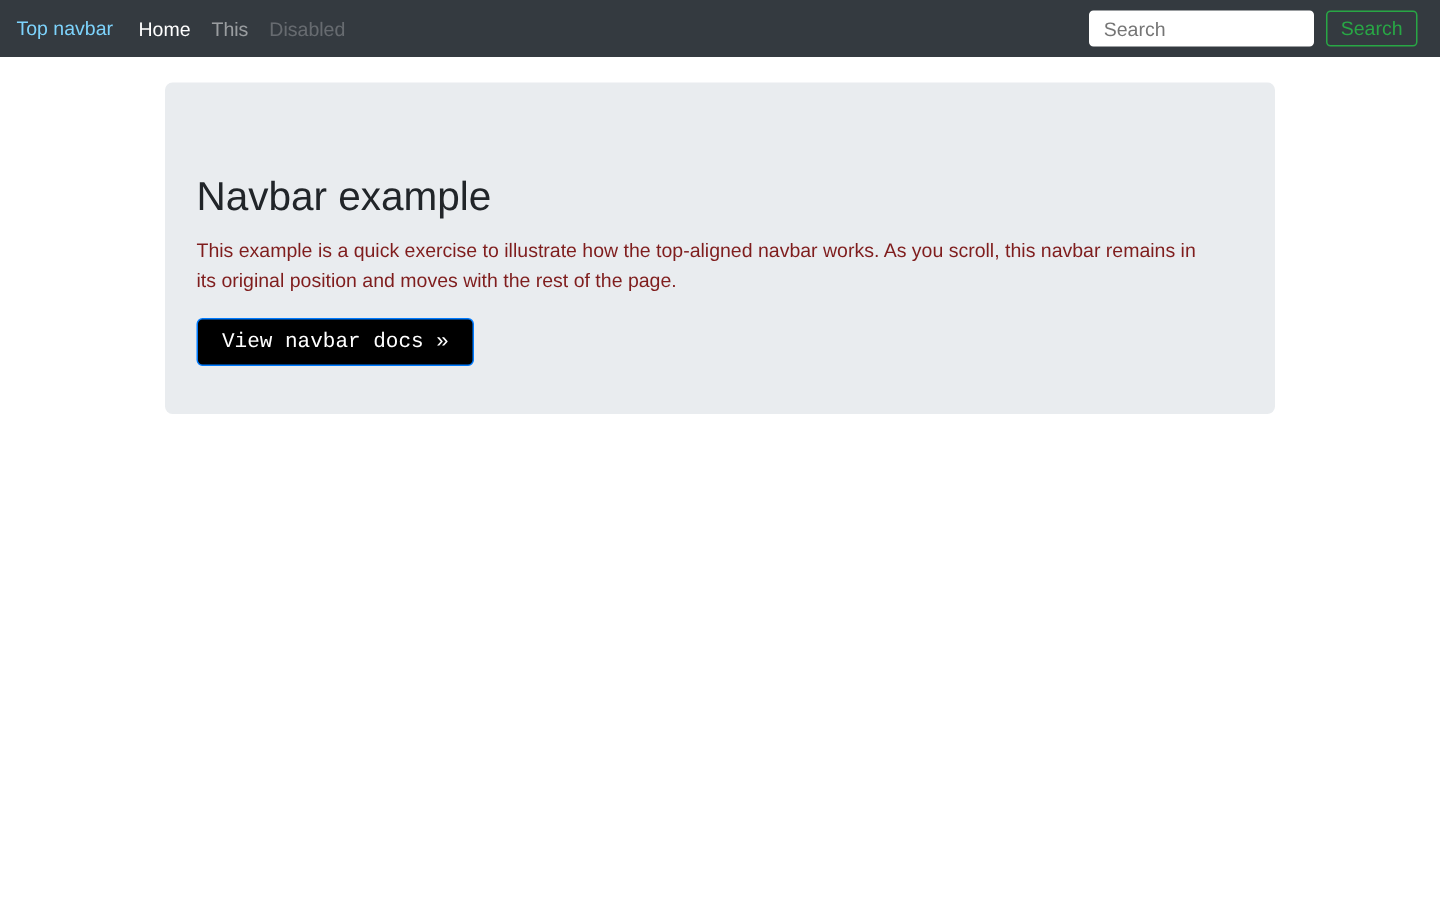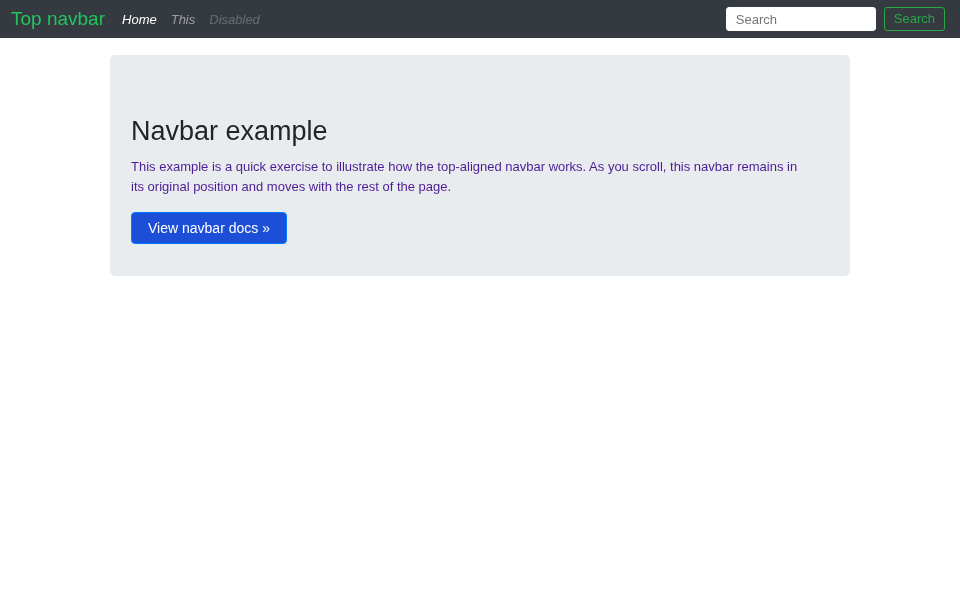--- a/index.html
+++ b/index.html
@@ -15,34 +15,33 @@
 
   
   .navbar {
     height: 38px;
     background: #343a40;
     display: flex;
     align-items: center;
     padding: 0 15px 0 11px;
   }
   .navbar-brand {
-    color: #22c55e;
-    font-size: 19px;
+    color: #7dd3fc;
+    font-size: 13px;
     line-height: 38px;
     text-decoration: none;
     margin-right: 10px;
     white-space: nowrap;
   }
   .navbar-nav {
     display: flex;
     align-items: flex-start;
     list-style: none;
     margin: 0;
     padding: 0;
-    font-style: italic;
   }
   .nav-link {
     display: block;
     font-size: 13px;
     padding: 0 7px;
     text-decoration: none;
     white-space: nowrap;
   }
   .nav-link.active   { color: #ffffff; }
   .nav-link.normal   { color: rgba(255,255,255,0.5); }
@@ -95,34 +94,35 @@
     margin: 0 0 9px 0;
     font-size: 27px;
     line-height: 33px;
     font-weight: 500;
     color: #212529;
   }
   .jumbotron p.lead {
     margin: 0 0 15px 0;
     font-size: 13px;
     line-height: 20px;
-    color: #4c1d95;
+    color: #7f1d1d;
     max-width: 680px;
   }
   .cta-button {
     display: inline-block;
-    background: #1d4ed8;
+    background: #000000;
     color: #ffffff;
     font-size: 14px;
     line-height: 16px;
     padding: 7px 16px;
     border-radius: 4px;
     border: 1px solid #007bff;
     text-decoration: none;
     cursor: pointer;
+    font-family: Liberation Mono, monospace;
   }
 </style>
 </head>
 <body>
 
 <nav class="navbar">
   <a href="#" class="navbar-brand">Top navbar</a>
 
   <ul class="navbar-nav">
     <li>

